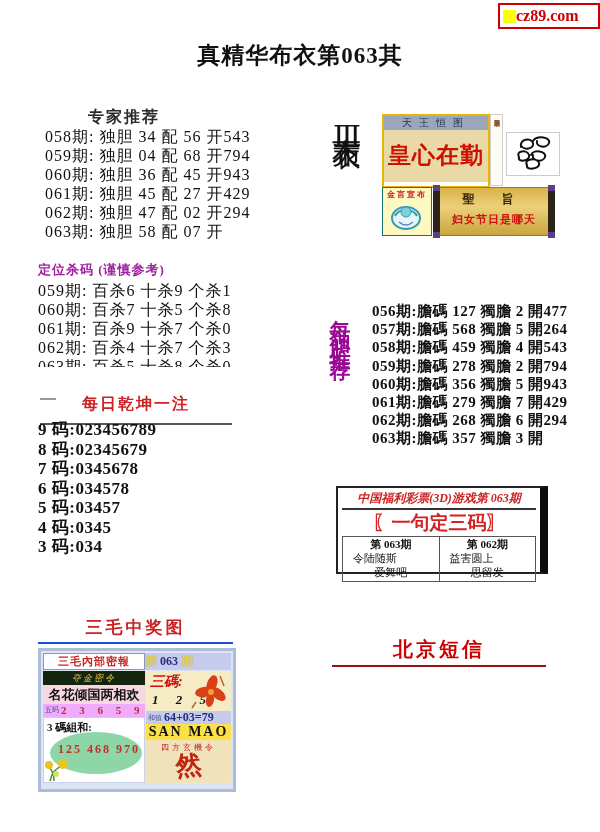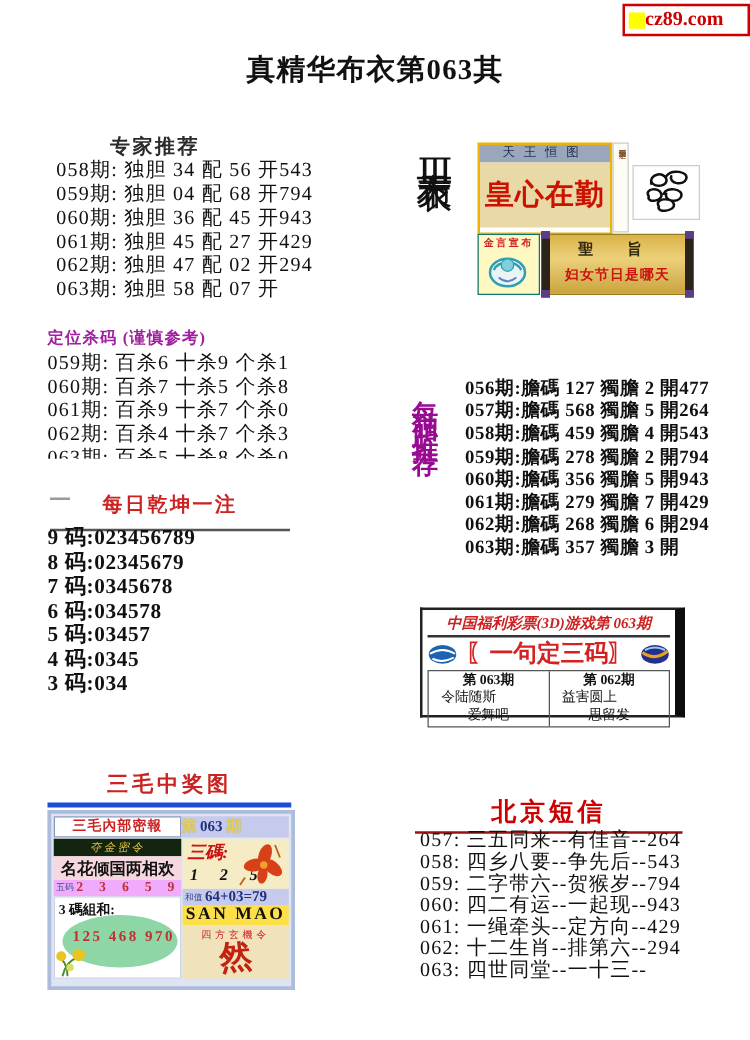--- a/index.html
+++ b/index.html
@@ -21,21 +21,21 @@
   .expert-title{left:88px;top:107px;font-size:16px;font-weight:bold;color:#2a2a2a;letter-spacing:2px;}
   .expert-rows{left:45px;top:127px;font-size:16px;line-height:19px;letter-spacing:1px;}
   .kill-title{left:38px;top:261px;font-size:13px;font-weight:bold;color:#a0209f;letter-spacing:1px;}
   .kill-rows{left:38px;top:281px;height:86px;overflow:hidden;font-size:16px;line-height:19px;letter-spacing:1px;}
   .dash-mark{left:40px;top:398px;width:16px;height:2px;background:#9a9a9a;}
   .daily-head{left:40px;top:394px;width:192px;text-align:center;border-bottom:2px solid #555;padding-bottom:8px;}
   .daily-title{color:#cc2222;font-weight:bold;font-size:16px;letter-spacing:2px;}
   .daily-rows{left:38px;top:420px;font-size:17px;line-height:19.5px;font-weight:bold;letter-spacing:0.5px;}
 
   
-  .sanmao-head{left:38px;top:616px;width:195px;text-align:center;border-bottom:4px solid #1d4ed8;padding-bottom:3px;}
+  .sanmao-head{left:38px;top:616px;width:195px;text-align:center;border-bottom:2px solid #1d4ed8;padding-bottom:3px;}
   .sanmao-title{color:#cc2222;font-weight:bold;font-size:17px;letter-spacing:3px;}
   .sanmao-box{left:38px;top:648px;width:188px;height:134px;border:3px solid #aebcdc;background:#dde4f2;padding:2px;}
   .sm-row1{display:flex;height:17px;margin-bottom:1px;}
   .sm-secret{width:100px;background:#fff;border:1px solid #8898bb;color:#cc2222;font-weight:bold;
              font-size:11px;text-align:center;line-height:15px;letter-spacing:1px;}
   .sm-issue{flex:1;background:#c6caec;line-height:17px;font-size:12px;font-weight:bold;}
   .sm-issue .gold{color:#e5cf55;text-shadow:0 0 1px #aa8;}
   .sm-issue .num{color:#21307c;}
   .sm-cols{display:flex;height:112px;}
   .sm-left{width:102px;display:flex;flex-direction:column;}
@@ -88,21 +88,21 @@
   
   .dubo-vert{left:326px;top:303px;writing-mode:vertical-rl;text-orientation:upright;color:#990a93;
              font-size:21px;font-weight:bold;letter-spacing:10px;height:150px;}
   .dubo-rows{left:372px;top:302px;font-size:15px;font-weight:bold;line-height:18.2px;letter-spacing:0.5px;}
 
   
   .yiju{left:336px;top:486px;width:212px;height:88px;border:2px solid #222;border-right:8px solid #0d0d0d;
         background:#fff;padding:2px 4px;box-sizing:border-box;}
   .yiju-hdr{color:#cc2222;font-style:italic;font-weight:bold;font-size:12px;text-align:center;
             border-bottom:2px solid #333;padding-bottom:1px;white-space:nowrap;}
-  .yiju-title-row{display:flex;align-items:center;justify-content:space-between;height:26px;}
+  .yiju-title-row{display:flex;align-items:center;justify-content:space-between;height:26px;flex-direction:column;}
   .yiju-title{color:#d42222;font-weight:bold;font-size:19px;white-space:nowrap;}
   .yiju-table{display:flex;border:1px solid #555;height:44px;}
   .yiju-col{flex:1;font-size:11px;line-height:14px;}
   .yiju-col + .yiju-col{border-left:1px solid #555;}
   .yiju-issue{text-align:center;font-weight:bold;}
   .yiju-l1{padding-left:10px;}
   .yiju-l2{text-align:center;}
 
   
   .bj-head{left:332px;top:636px;width:214px;text-align:center;border-bottom:2px solid #991111;padding-bottom:2px;}
@@ -283,23 +283,14 @@
         <div class="yiju-issue">第 062期</div>
         <div class="yiju-l1">益害圆上</div>
         <div class="yiju-l2">思留发</div>
       </div>
     </div>
   </div>
 
   <div class="abs bj-head">
     <span class="bj-title">北京短信</span>
   </div>
-  <div class="abs bj-rows">
-    <div class="nowrap">057: 三五同来--有佳音--264</div>
-    <div class="nowrap">058: 四乡八要--争先后--543</div>
-    <div class="nowrap">059: 二字带六--贺猴岁--794</div>
-    <div class="nowrap">060: 四二有运--一起现--943</div>
-    <div class="nowrap">061: 一绳牵头--定方向--429</div>
-    <div class="nowrap">062: 十二生肖--排第六--294</div>
-    <div class="nowrap">063: 四世同堂--一十三--</div>
-  </div>
 
 </div>
 
 </body></html>

